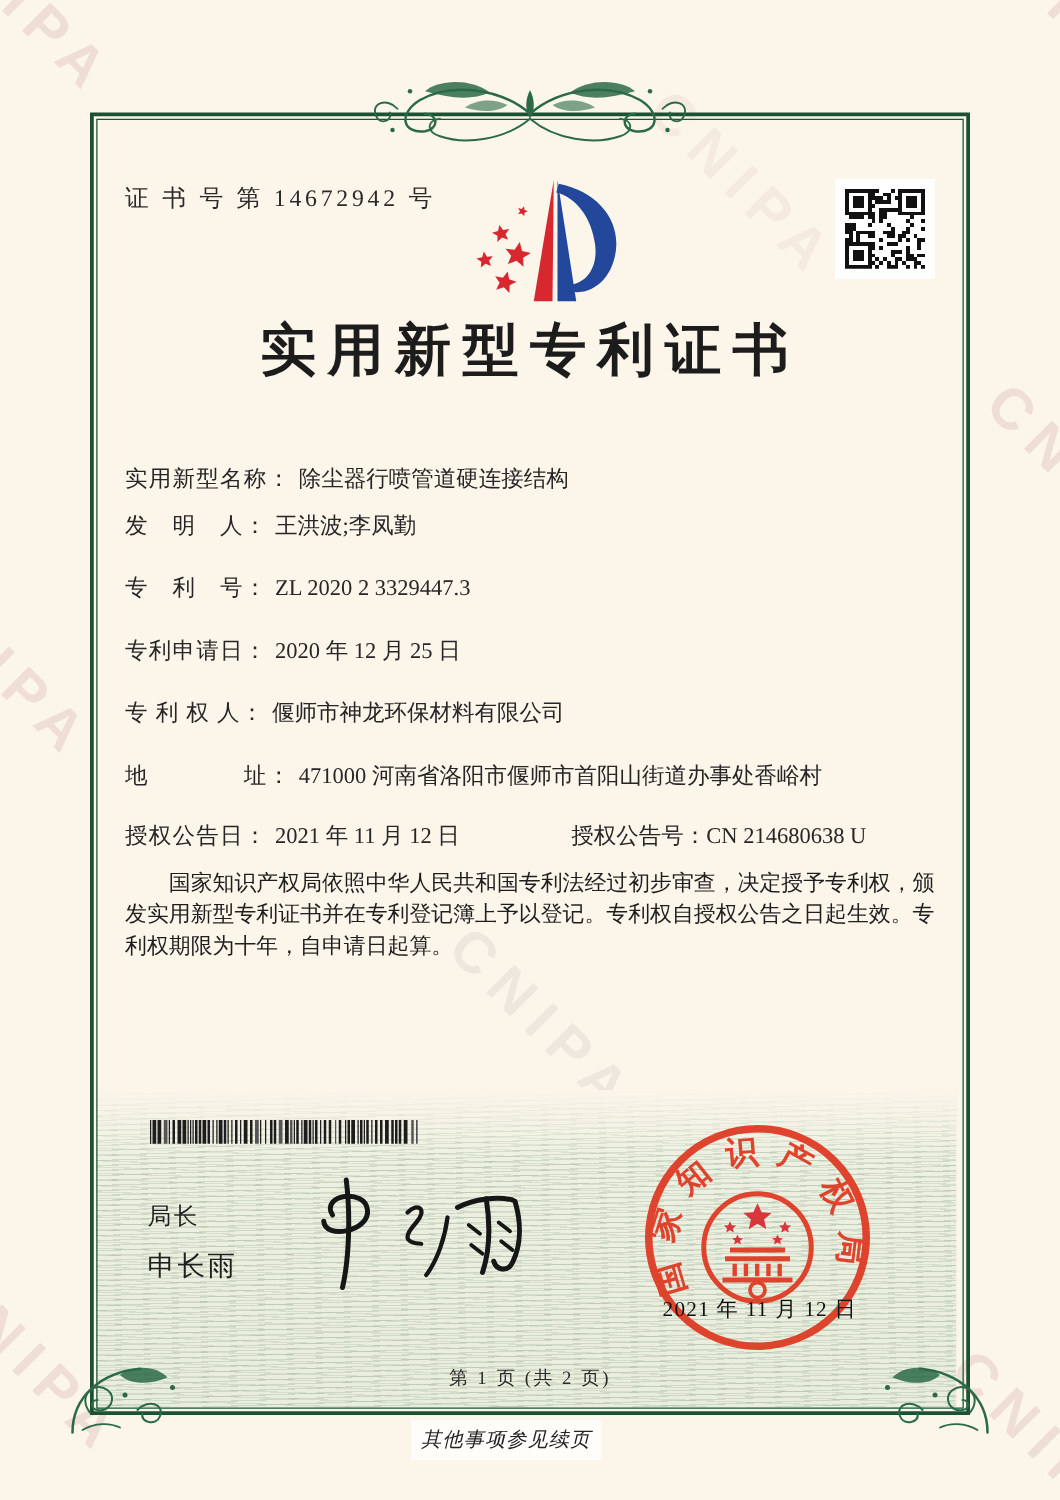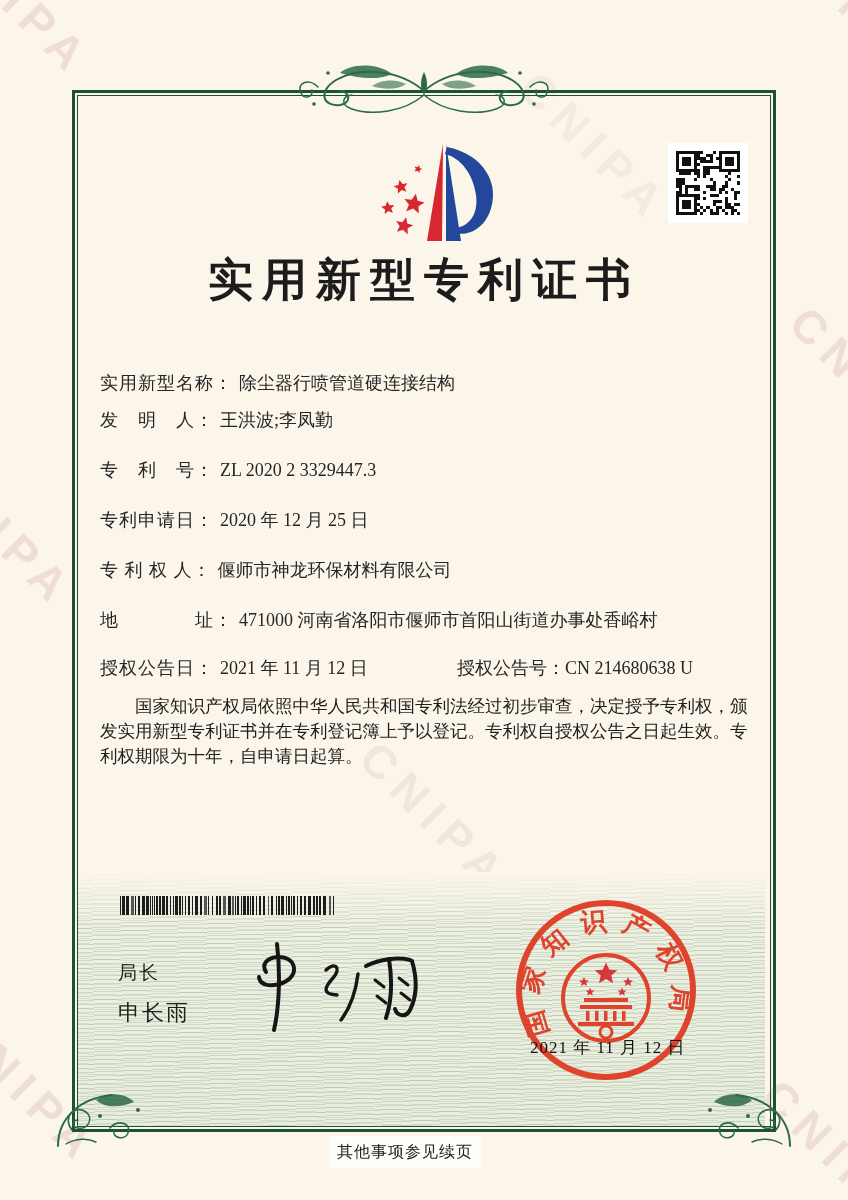--- a/index.html
+++ b/index.html
@@ -56,21 +56,21 @@
 
   .seal{position:absolute;left:514px;top:898px;width:184px;height:184px;z-index:4;opacity:.92;}
   .seal-date{position:absolute;left:530px;top:1036px;font-size:17px;color:#111;z-index:5;
              letter-spacing:1px;white-space:nowrap;}
 
   .page-footer{position:absolute;left:0;top:1093px;width:848px;text-align:center;
                font-size:15px;color:#2a2a2a;letter-spacing:2px;z-index:3;}
 
   .cont-box{position:absolute;left:329px;top:1136px;width:152px;height:32px;background:#fffdf9;
             z-index:3;display:flex;align-items:center;justify-content:center;}
-  .cont-box span{font-size:16px;color:#222;letter-spacing:1px;}
+  .cont-box span{font-size:16px;color:#222;font-style:italic;letter-spacing:1px;}
 
   .flourish-top{position:absolute;left:288px;top:60px;width:272px;height:62px;z-index:3;}
   .corner-orn{position:absolute;width:92px;height:66px;z-index:3;}
   .corner-orn.bl{left:52px;top:1086px;}
   .corner-orn.br{left:704px;top:1086px;transform:scale(-1,1);}
 </style>
 </head>
 <body>
 
 <div class="page">
@@ -124,20 +124,21 @@
       <path d="M44,14 C56,5 74,7 82,16 C68,22 52,22 44,14 Z" fill="#2b6a45" stroke="none" opacity=".85"></path>
       <path d="M58,42 C66,33 80,37 76,47 C73,55 60,52 62,45" stroke-width="1.6"></path>
       <path d="M14,58 C24,52 36,52 44,56" stroke-width="1.4"></path>
       <circle cx="48" cy="30" r="2" fill="#2b6a45" stroke="none"></circle>
       <circle cx="86" cy="24" r="2" fill="#2b6a45" stroke="none"></circle>
     </g>
   </svg>
 
   <div class="content">
 
+    <div class="cert-no">证 书 号 第 14672942 号</div>
 
     <svg class="logo" viewBox="0 0 150 115">
       <defs>
         <path id="star" d="M0,-10 L2.9,-3.6 9.8,-3.2 4.6,1.4 6.1,8.1 0,4.4 -6.1,8.1 -4.6,1.4 -9.8,-3.2 -2.9,-3.6 Z" fill="#d7282f"></path>
       </defs>
       <use href="#star" transform="translate(63,31) scale(0.42) rotate(18)"></use>
       <use href="#star" transform="translate(46,49) scale(0.72) rotate(-12)"></use>
       <use href="#star" transform="translate(59,66) scale(1.05) rotate(10)"></use>
       <use href="#star" transform="translate(33,70) scale(0.68) rotate(-8)"></use>
       <use href="#star" transform="translate(49,88) scale(0.9) rotate(14)"></use>
@@ -409,18 +410,19 @@
         <rect x="81" y="113" width="3.5" height="10"></rect>
         <rect x="90" y="113" width="3.5" height="10"></rect>
         <rect x="99" y="113" width="3.5" height="10"></rect>
         <rect x="108" y="113" width="3.5" height="10"></rect>
         <rect x="64" y="124" width="56" height="4"></rect>
         <circle cx="92" cy="134" r="6" fill="none" stroke="#df361f" stroke-width="3"></circle>
       </g>
     </svg>
     <div class="seal-date">2021 年 11 月 12 日</div>
 
+    <div class="page-footer">第 1 页 (共 2 页)</div>
 
     <div class="cont-box">
       <span>其他事项参见续页</span>
     </div>
   </div>
 </div>
 
 </body></html>

